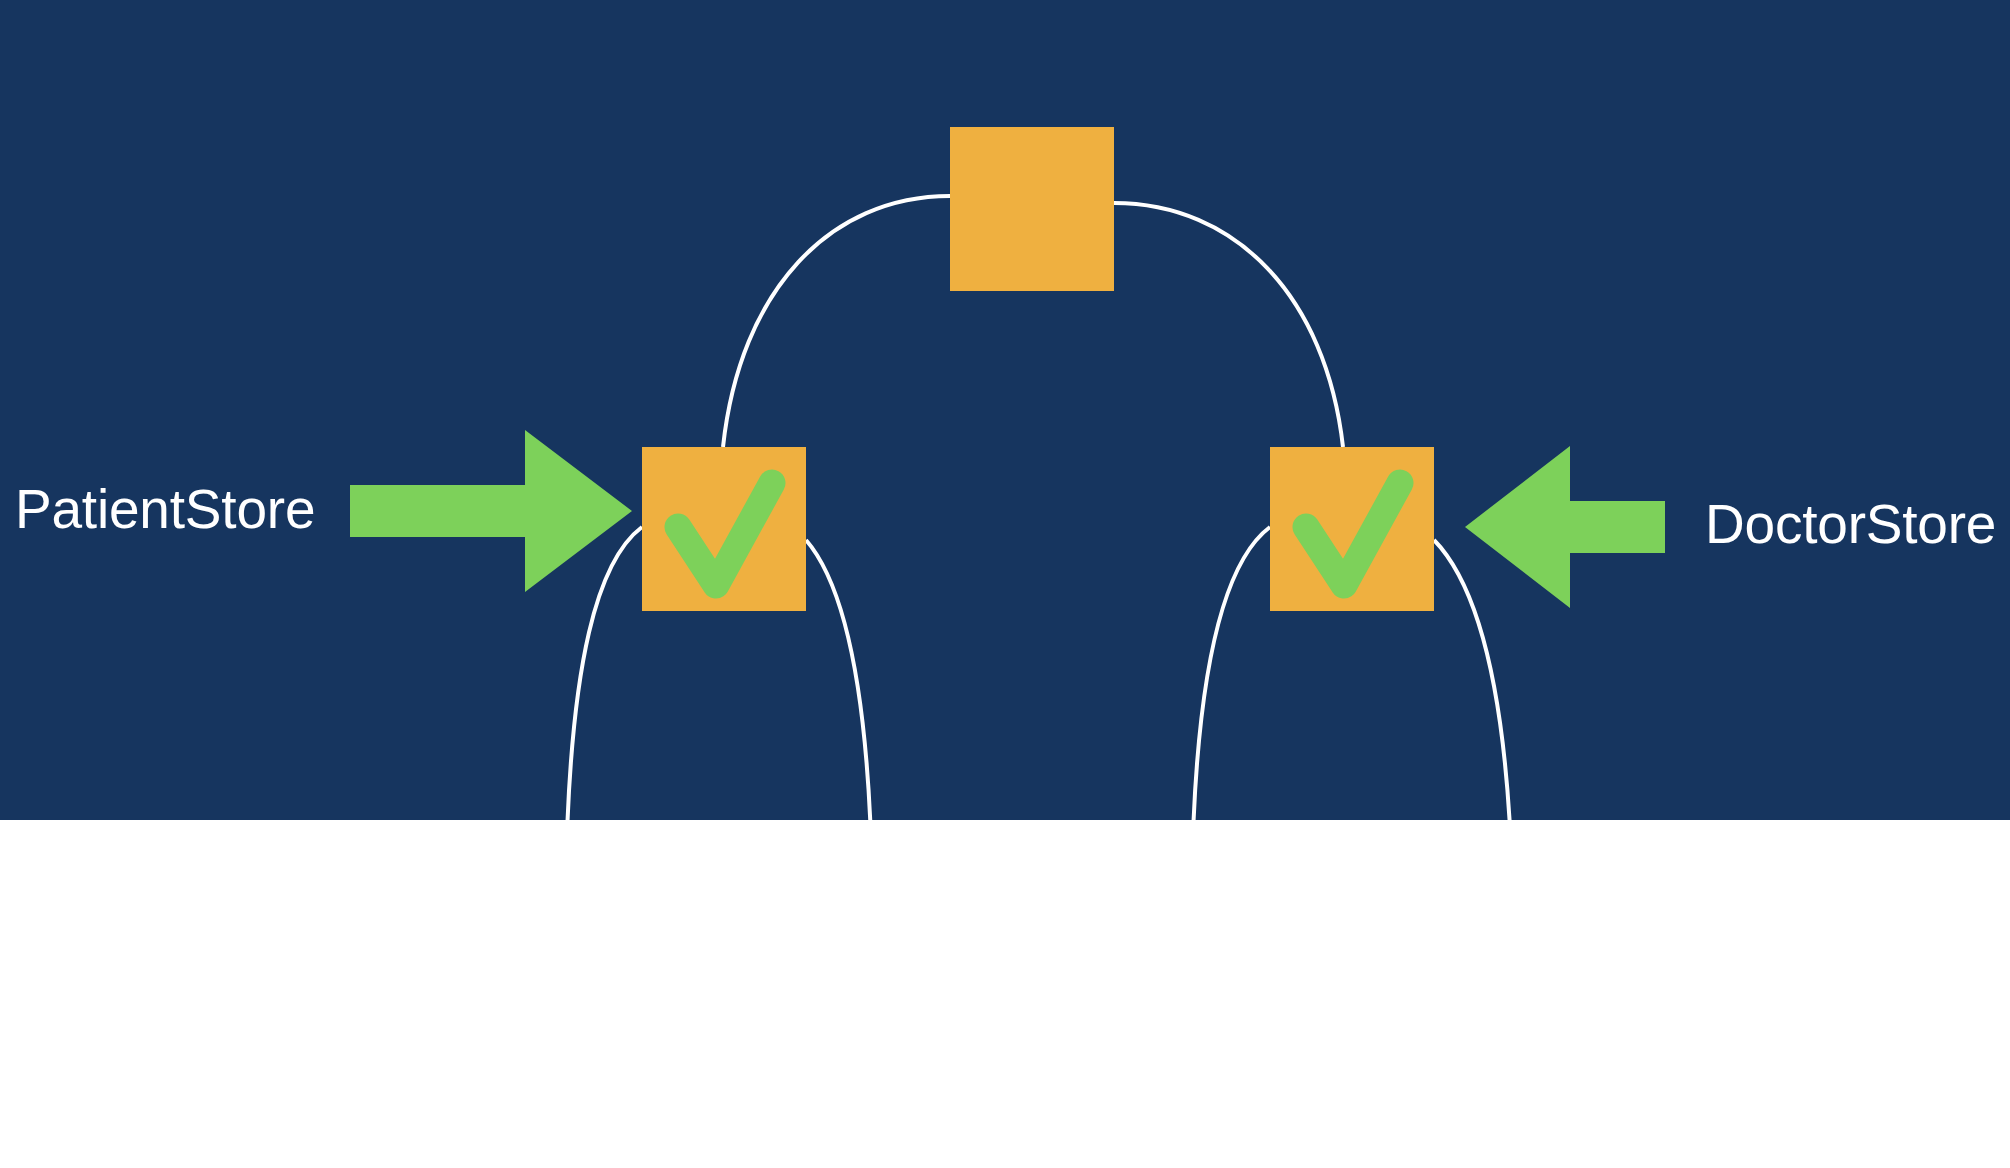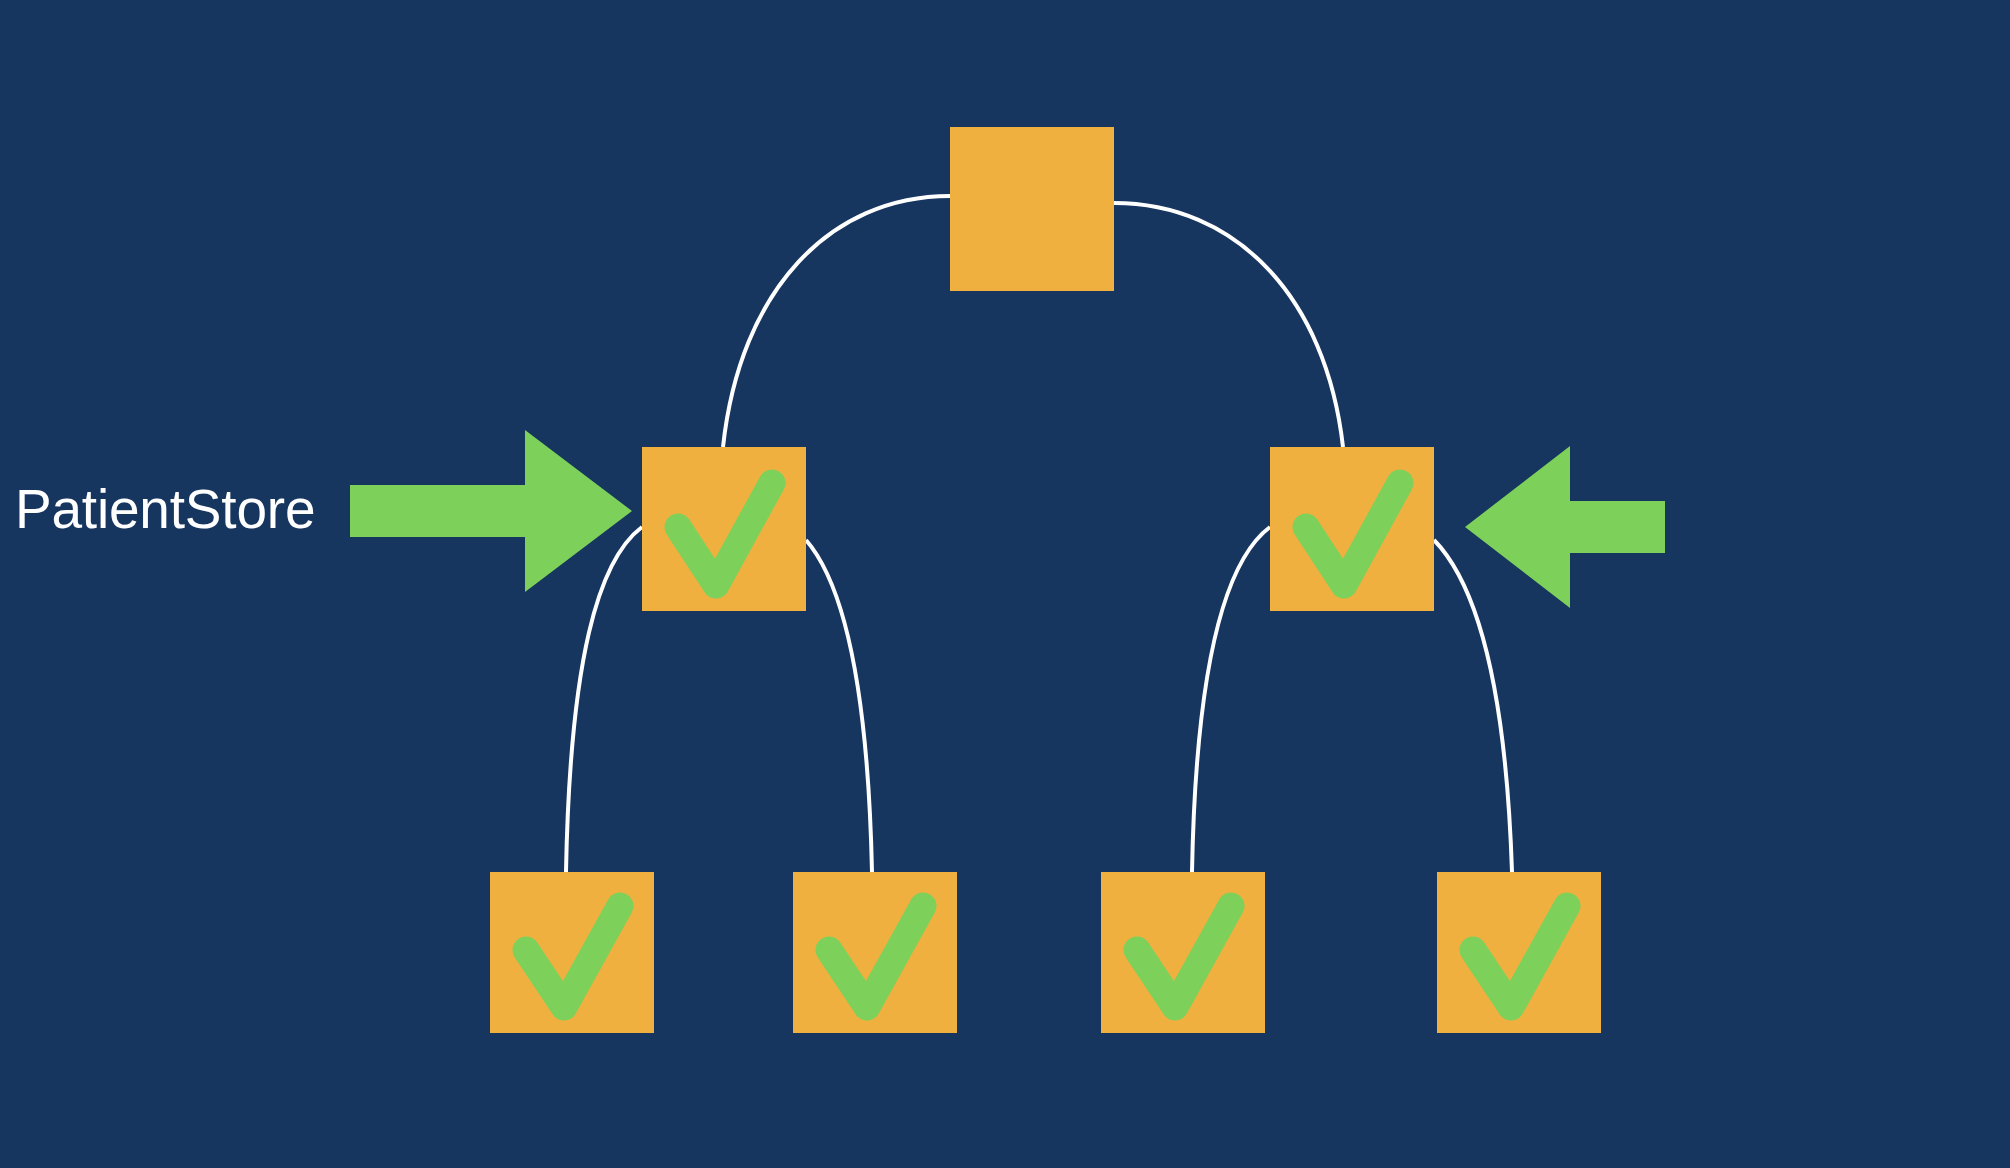--- a/index.html
+++ b/index.html
@@ -4,21 +4,21 @@
 <title>Tree Diagram</title>
 <style>
   html, body {
     margin: 0;
     padding: 0;
     background: #ffffff;
   }
   #stage {
     position: relative;
     width: 2010px;
-    height: 1168px;
+    height: 820px;
     overflow: hidden;
     font-family: "Liberation Sans", sans-serif;
   }
   #canvas {
     position: absolute;
     left: 0;
     top: 0;
     width: 2010px;
     height: 1168px;
     display: block;
@@ -98,14 +98,15 @@
 
     <g>
       <path d="M 350 485 L 525 485 L 525 430 L 632 511 L 525 592 L 525 537 L 350 537 Z" fill="#7dd15a"></path>
       <path d="M 1665 501 L 1570 501 L 1570 446 L 1465 527 L 1570 608 L 1570 553 L 1665 553 Z" fill="#7dd15a"></path>
     </g>
 
   </svg>
 
   <div class="label" id="label-patientstore">PatientStore</div>
 
+  <div class="label" id="label-doctorstore">DoctorStore</div>
 
 </div>
 
 </body></html>

